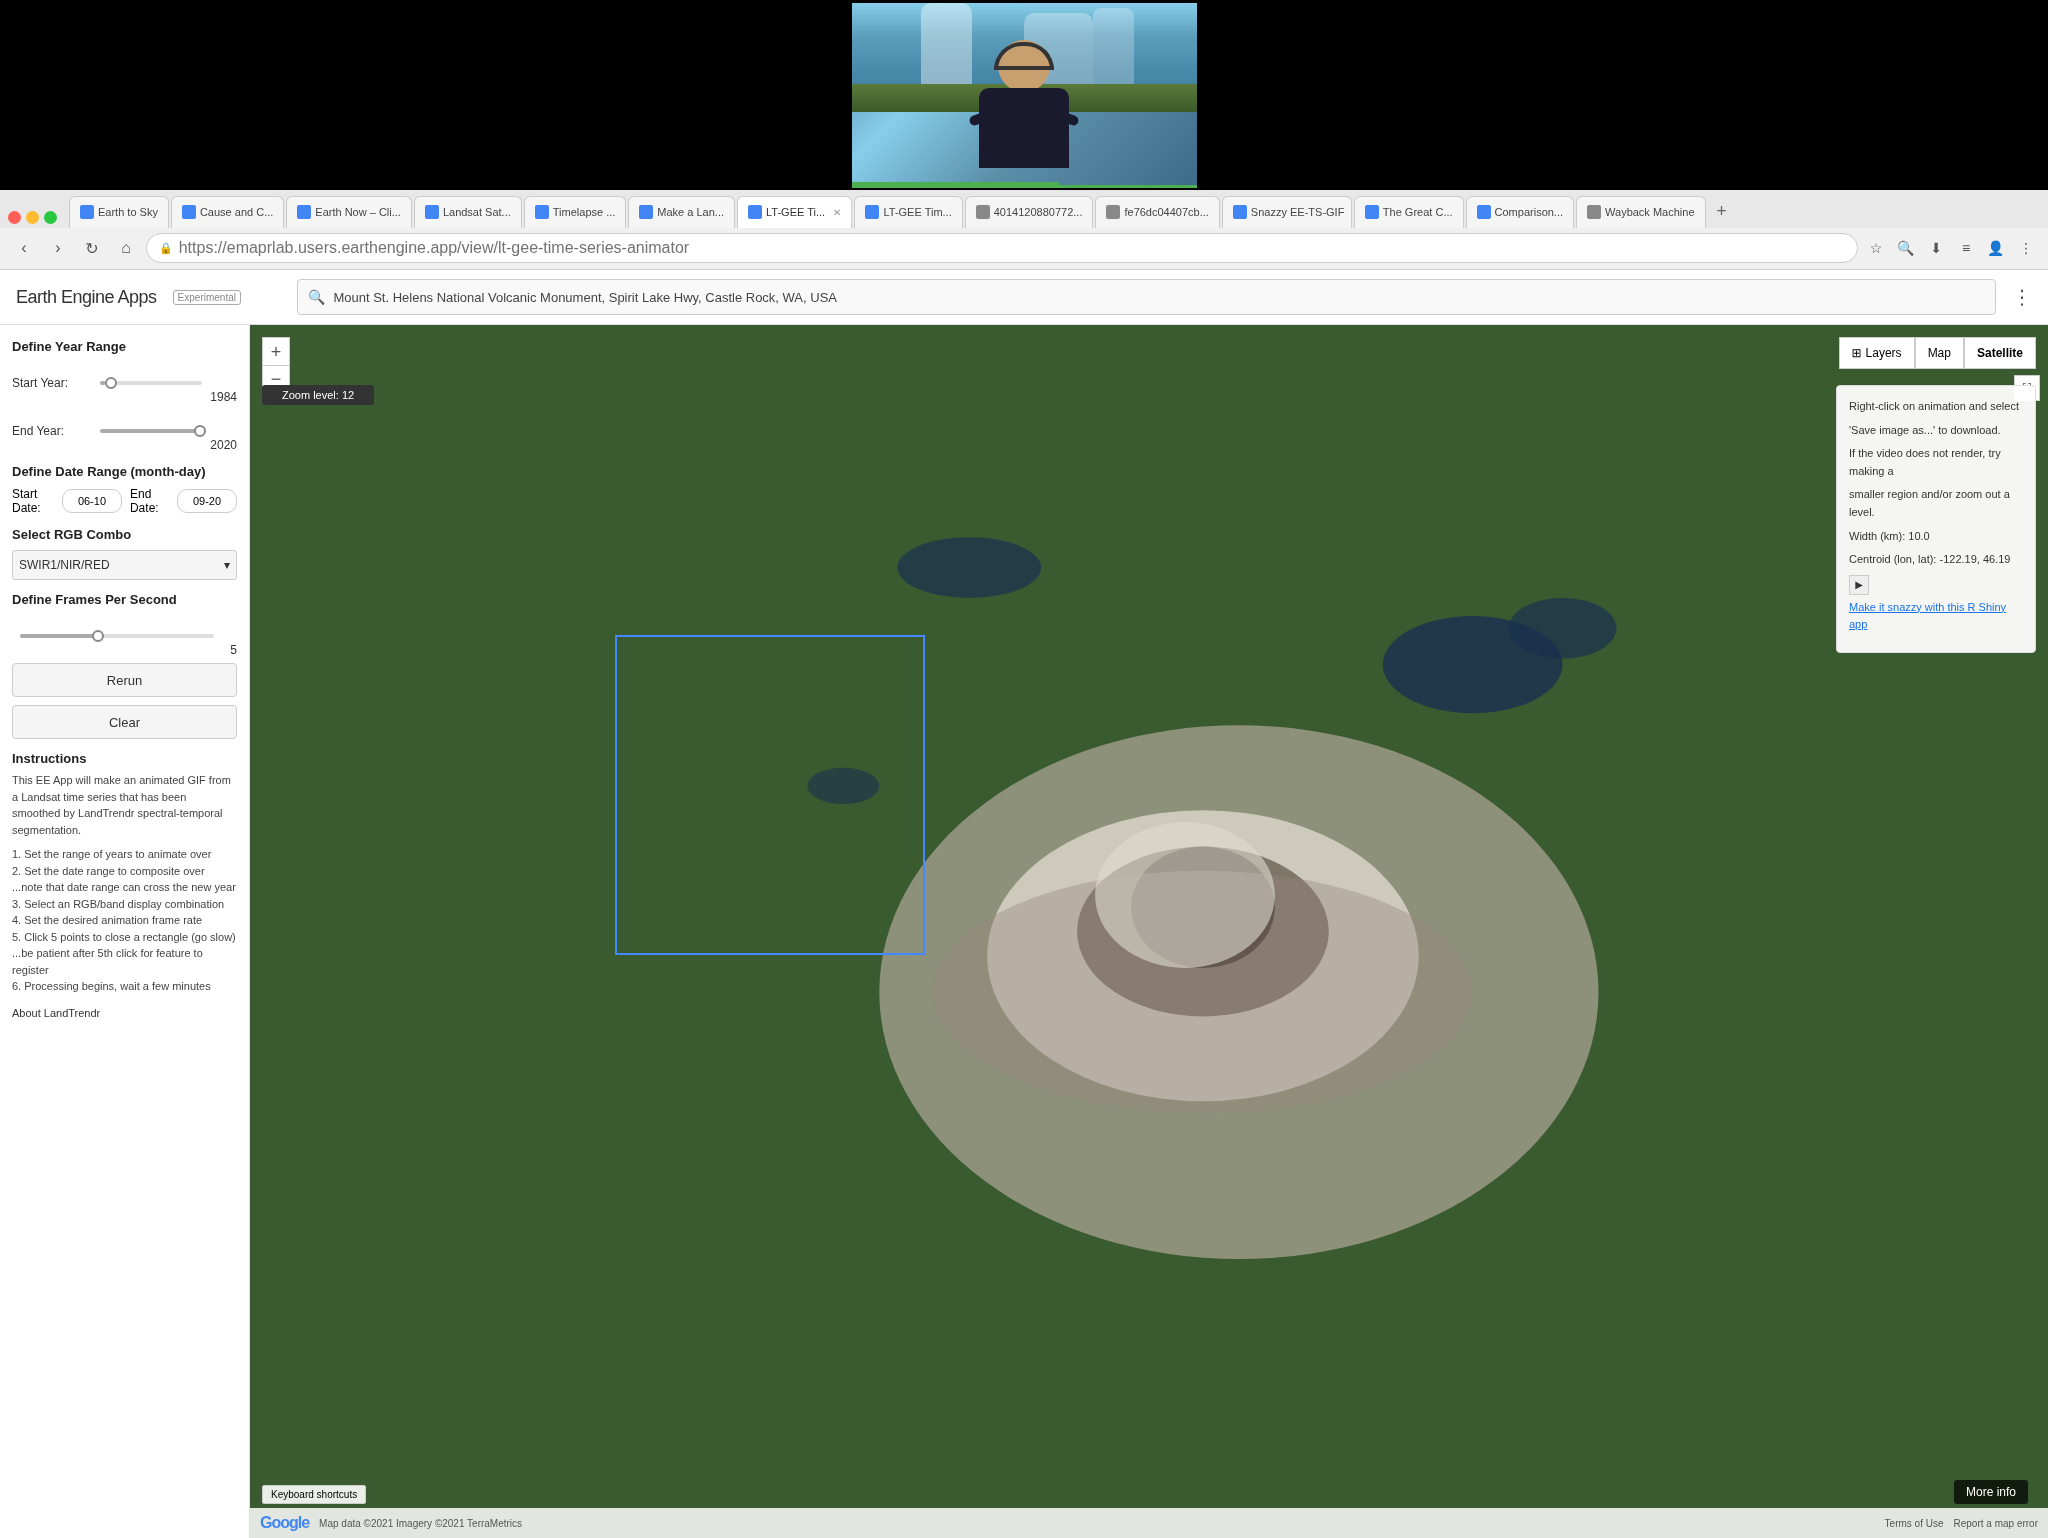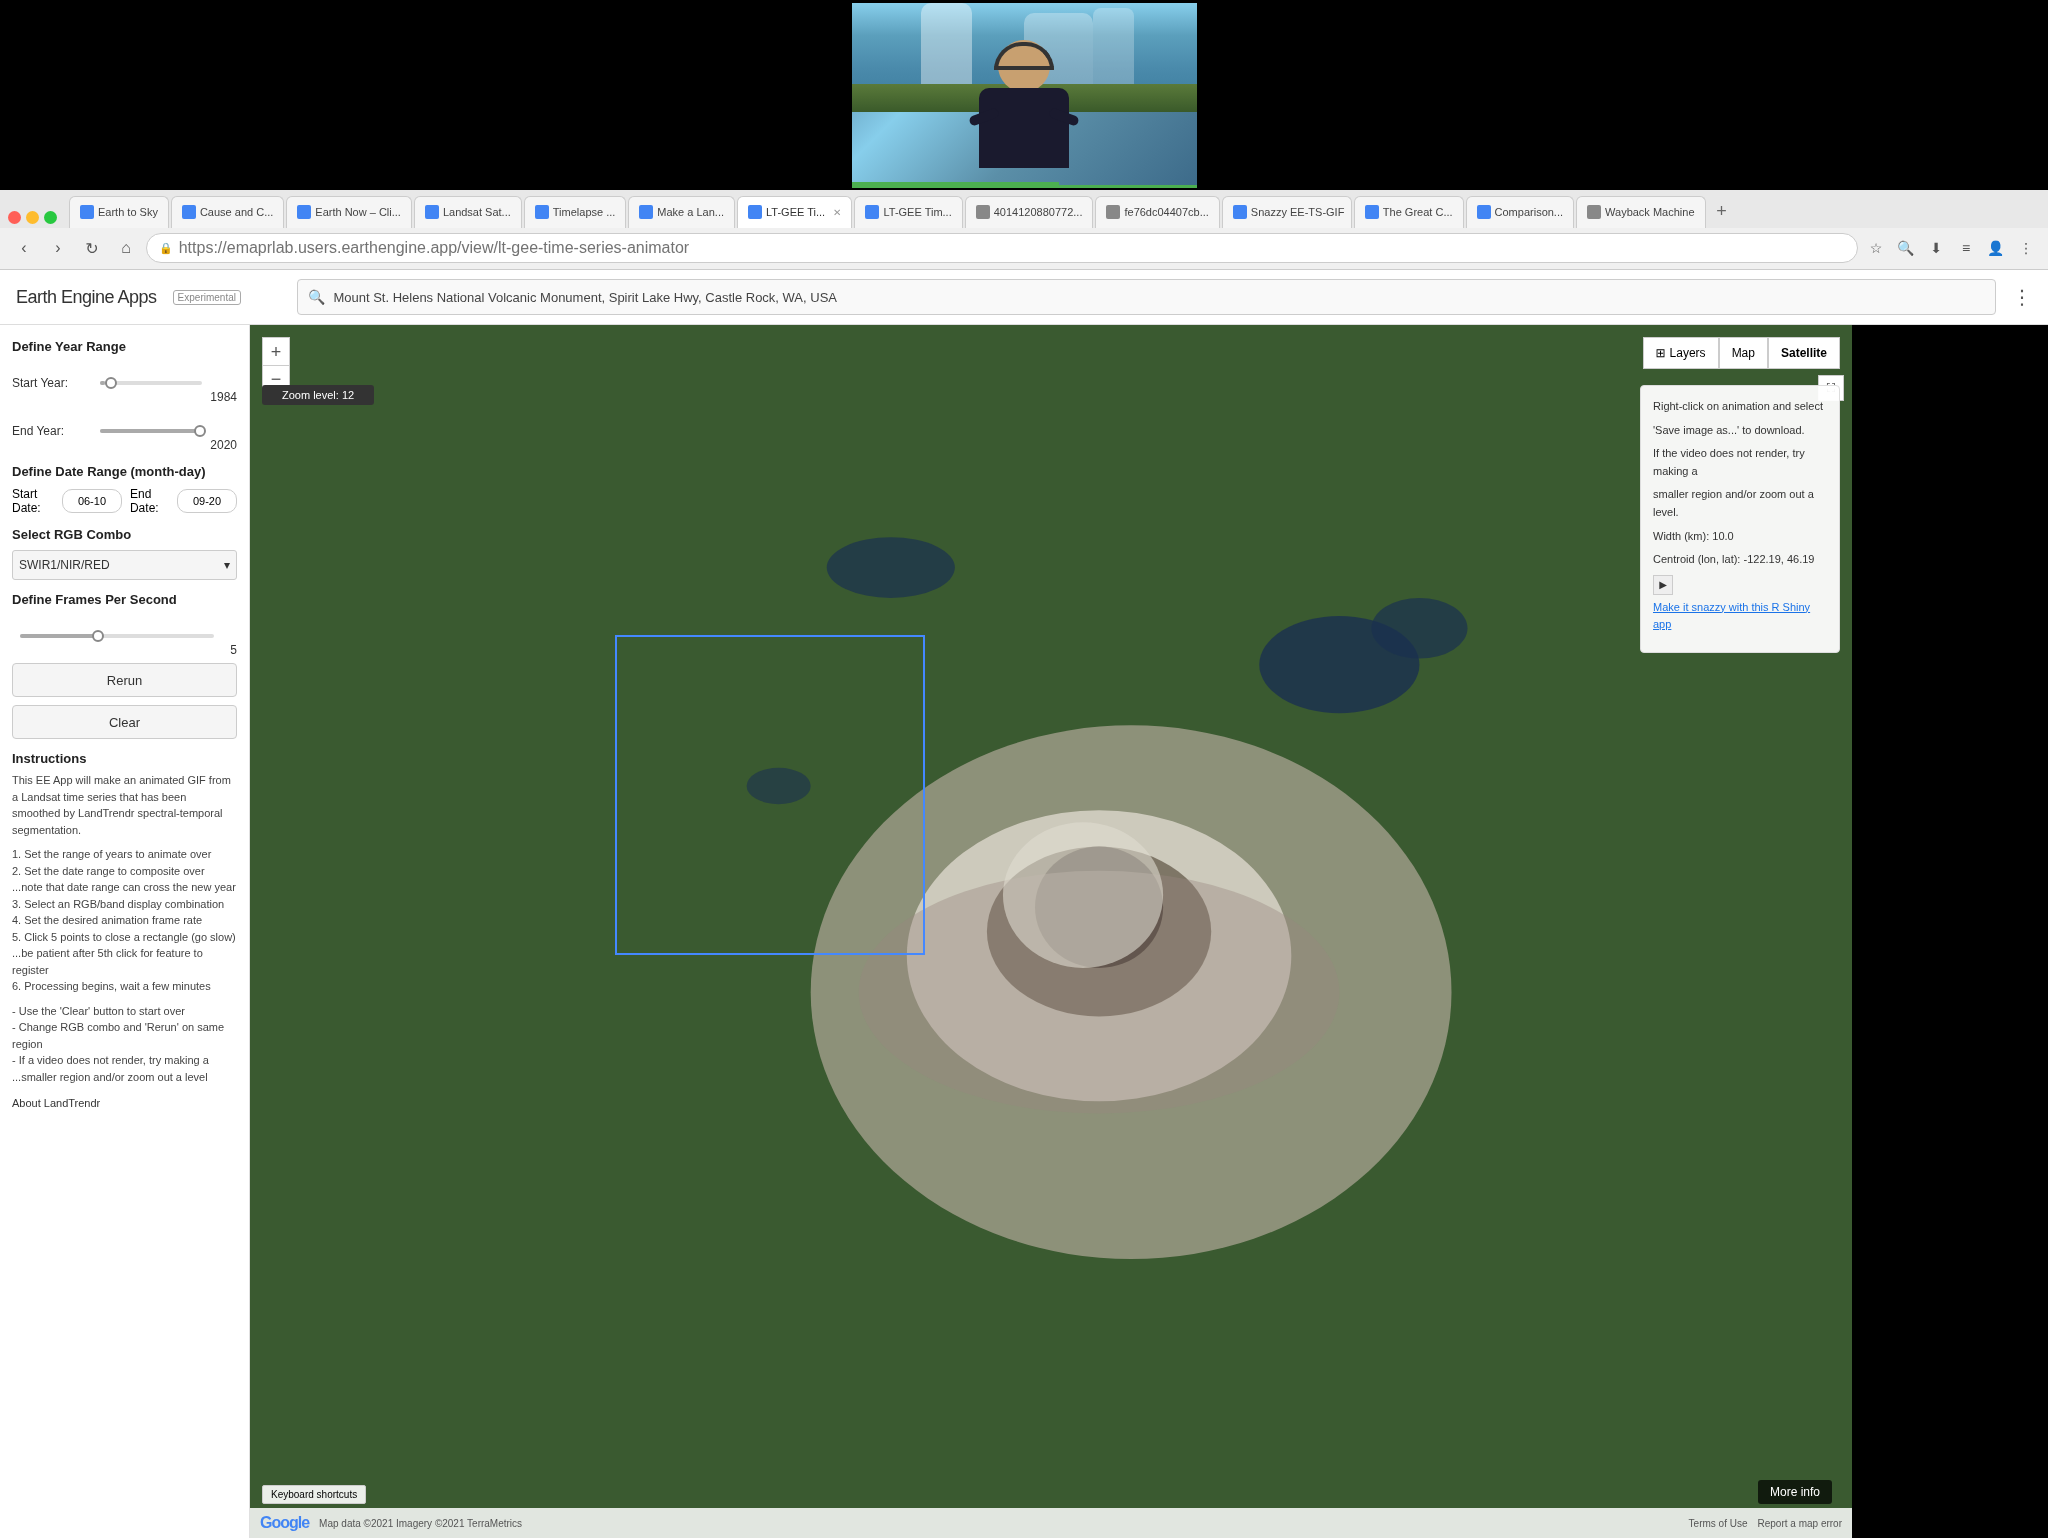--- a/index.html
+++ b/index.html
@@ -104,21 +104,21 @@
       align-items: center;
       gap: 6px;
     }
     .lock-icon { color: #666; font-size: 11px; }
     #address-text { font-size: 16px; color: #737373; }
     .nav-icons { display: flex; gap: 6px; align-items: center; }
     .nav-icon-btn { width: 24px; height: 24px; background: none; border: none; cursor: pointer; font-size: 14px; color: #555; }
 
     
     #app-area {
-      width: 1852px;
+      width: 2048px;
       height: 1268px;
       display: flex;
       flex-direction: column;
     }
 
     
     #app-header {
       width: 2048px;
       height: 55px;
       background: #fff;
@@ -656,26 +656,20 @@
       <div class="instructions-text">
         <div>1. Set the range of years to animate over</div>
         <div>2. Set the date range to composite over</div>
         <div>...note that date range can cross the new year</div>
         <div>3. Select an RGB/band display combination</div>
         <div>4. Set the desired animation frame rate</div>
         <div>5. Click 5 points to close a rectangle (go slow)</div>
         <div>...be patient after 5th click for feature to register</div>
         <div>6. Processing begins, wait a few minutes</div>
       </div>
-      <div class="instructions-text">
-        <div>- Use the 'Clear' button to start over</div>
-        <div>- Change RGB combo and 'Rerun' on same region</div>
-        <div>- If a video does not render, try making a</div>
-        <div>...smaller region and/or zoom out a level</div>
-      </div>
       <a class="about-link">About LandTrendr</a>
     </div>
 
     <div id="map-area">
 
       <div id="map-bg">
         <div id="map-satellite">
 
           <svg id="volcano-svg" xmlns="http://www.w3.org/2000/svg">
 

